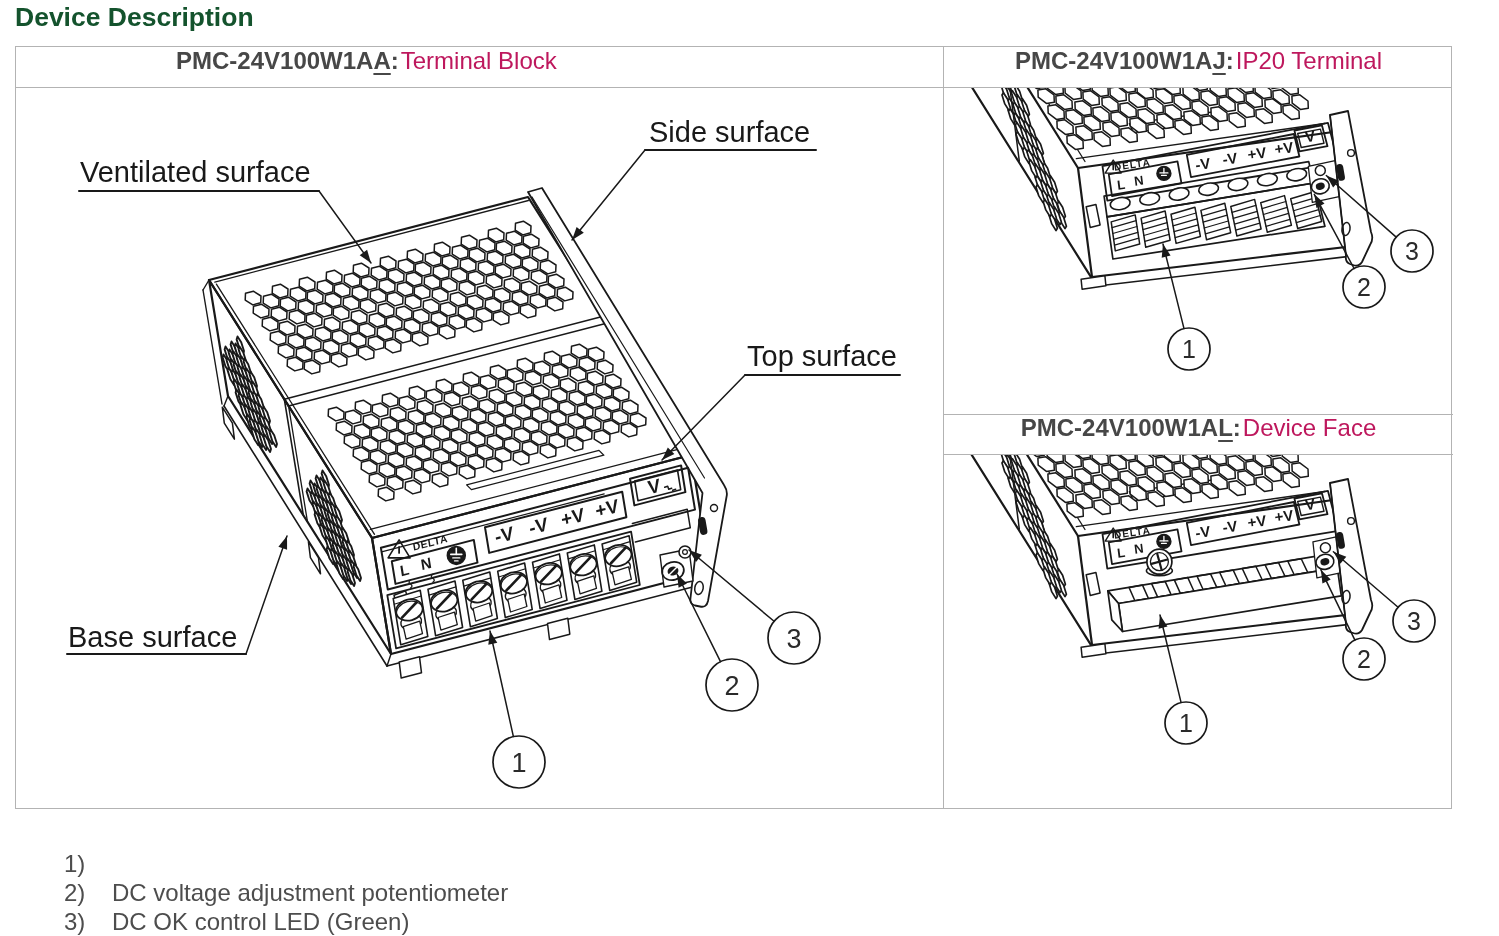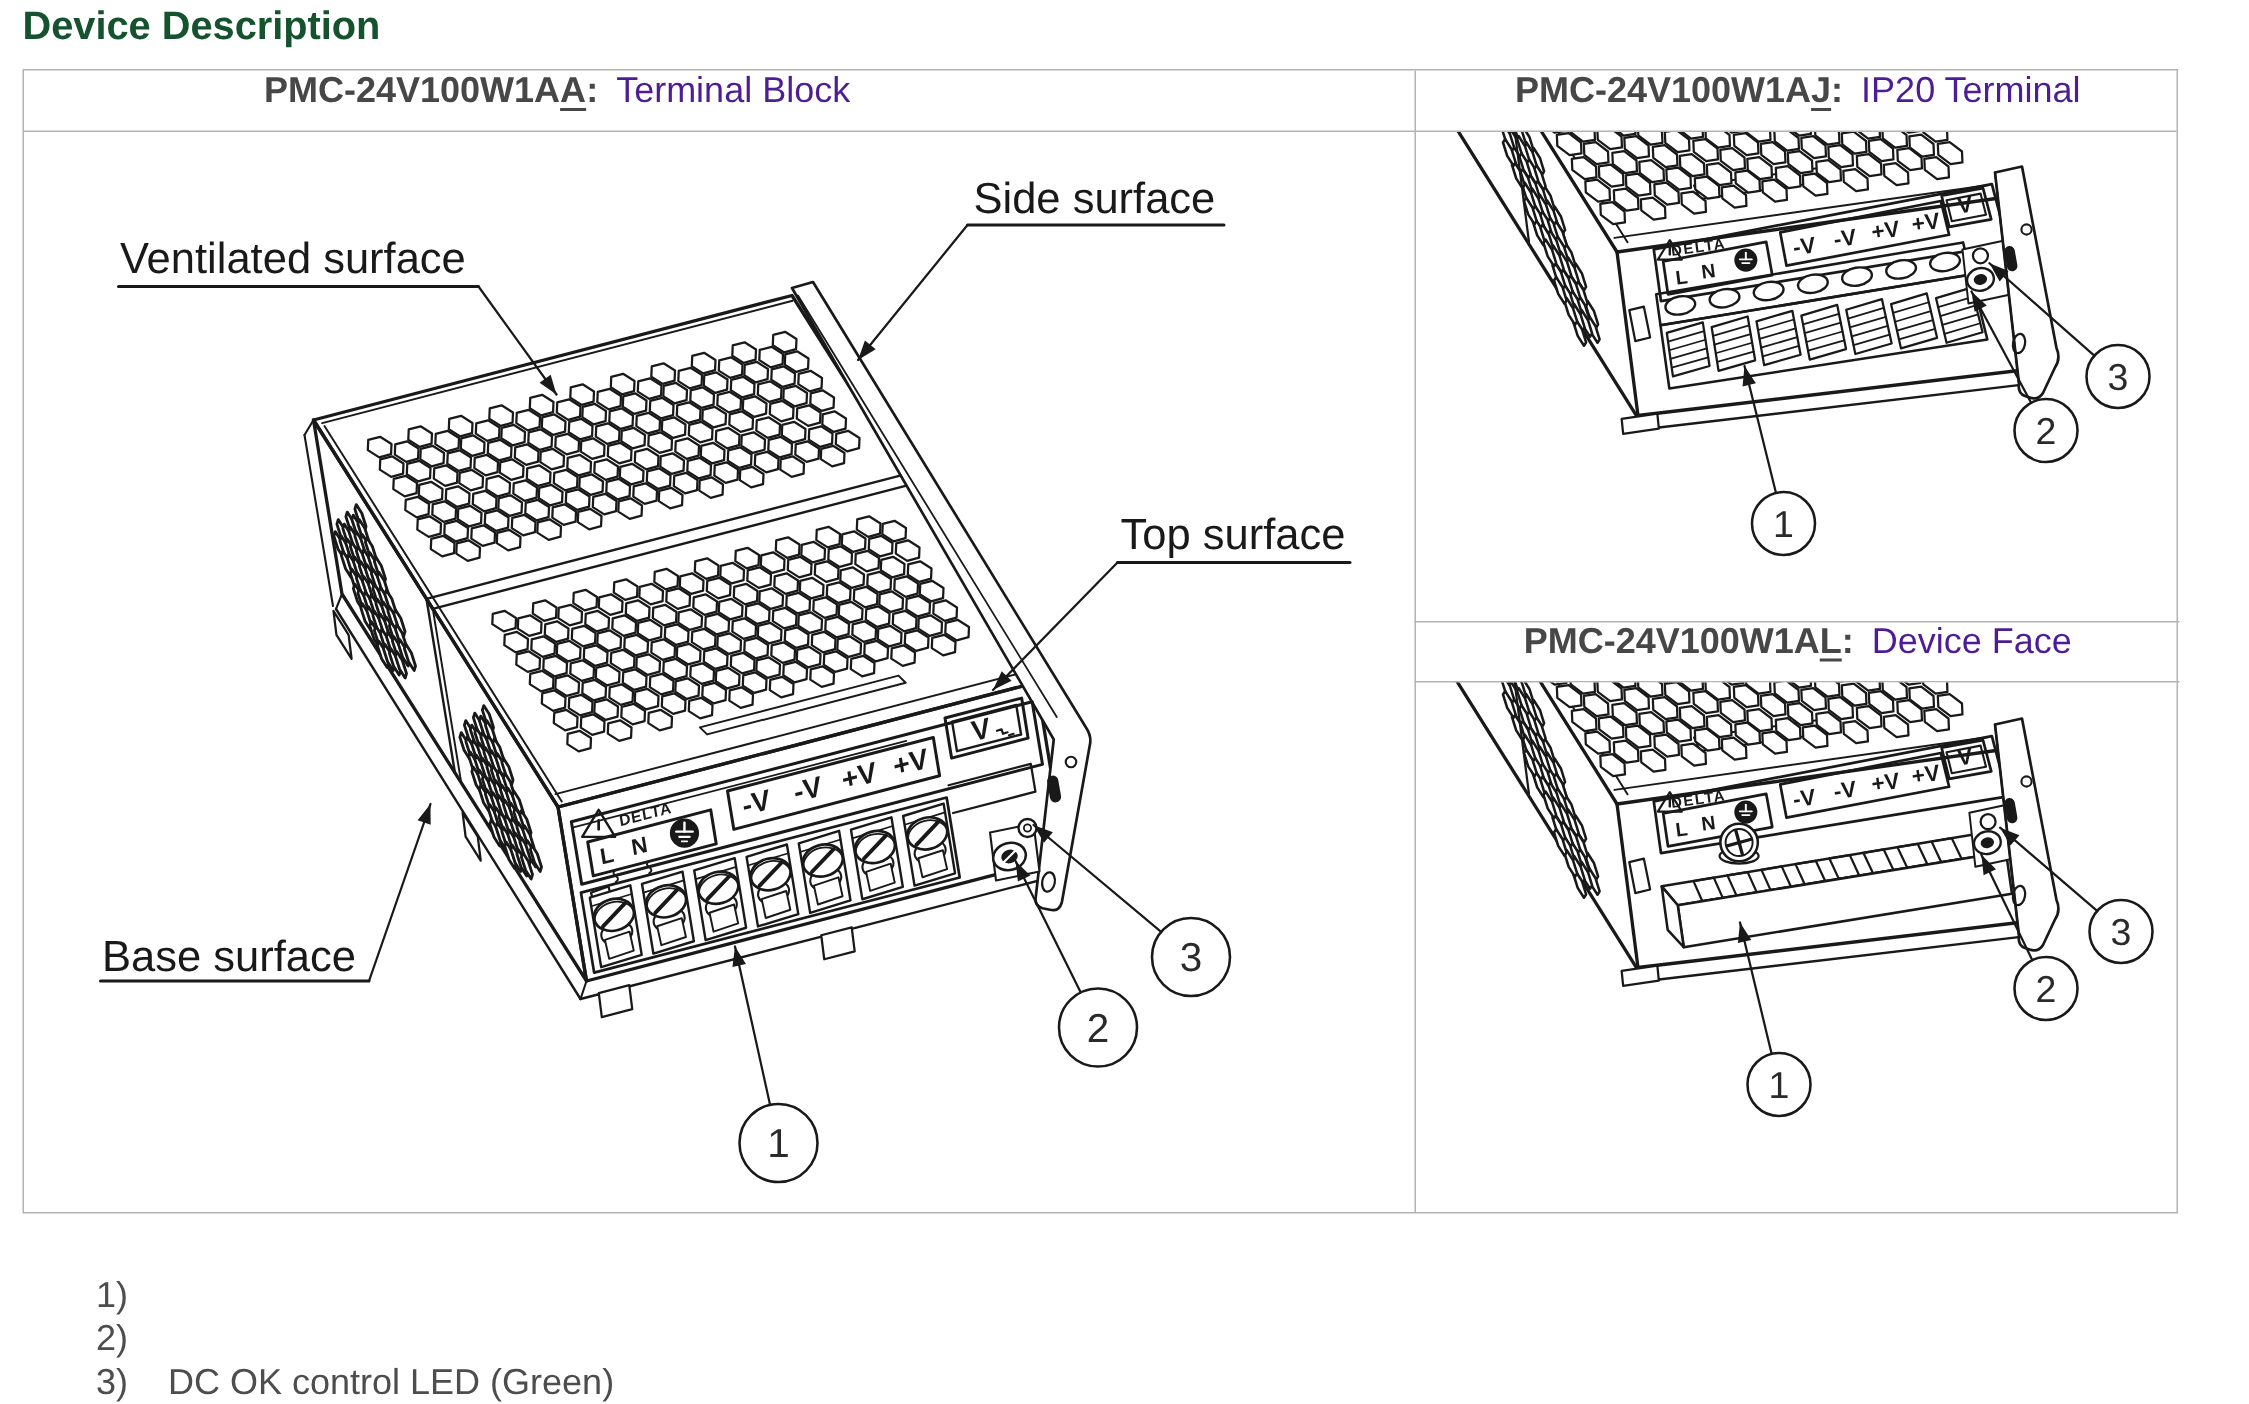--- a/index.html
+++ b/index.html
@@ -22,21 +22,21 @@
   .hline-mid2 { position: absolute; left: 927px; top: 407px; width: 510px; height: 1px; background: #b3b3b3; }
   .cell-header {
     position: absolute; height: 40px; display: flex; 
     font-size: 24px; color: #4a4a4a; white-space: pre;
   }
   .ch-main { left: 160px; top: 0; width: 760px; }
   .ch-ip20 { left: 928px; top: 0; width: 509px; justify-content: center; }
   .ch-ff   { left: 928px; top: 367px; width: 509px; justify-content: center; }
   .model { font-weight: bold; color: #474747; }
   .model-u { text-decoration: underline; text-underline-offset: 4px; text-decoration-thickness: 2px; }
-  .variant { color: #4c1d95; margin-left: 12px; }
+  .variant { color: #be185d; margin-left: 2px; }
   svg { position: absolute; display: block; }
   svg line, svg path, svg polygon, svg polyline, svg circle, svg ellipse {
     stroke: #191919; stroke-width: 1.6; stroke-linejoin: round; stroke-linecap: round; fill: none;
   }
   svg text { stroke: none; fill: #191919; }
   .svg-main { left: 1px; top: 41px; }
   .svg-ip20 { left: 928px; top: 41px; }
   .svg-ff   { left: 928px; top: 408px; }
   svg text { font-family: "Liberation Sans", "DejaVu Sans", sans-serif; }
   .legend { position: absolute; left: 64px; top: 849px; font-size: 24px; color: #4d4d4d; }
@@ -1344,18 +1344,19 @@
       </g>
   </svg>
 </div>
 
 <div class="legend">
   <div class="legend-row">
       <span class="legend-num">1)</span>
     </div>
   <div class="legend-row">
       <span class="legend-num">2)</span>
+      <span>DC voltage adjustment potentiometer</span>
     </div>
   <div class="legend-row">
       <span class="legend-num">3)</span>
       <span>DC OK control LED (Green)</span>
     </div>
 </div>
 
 </body></html>

